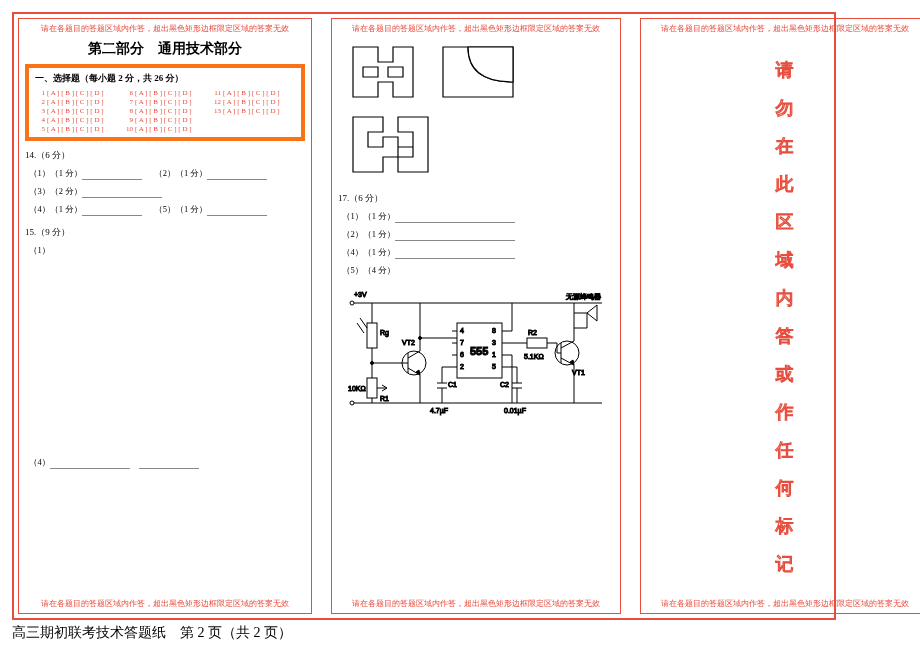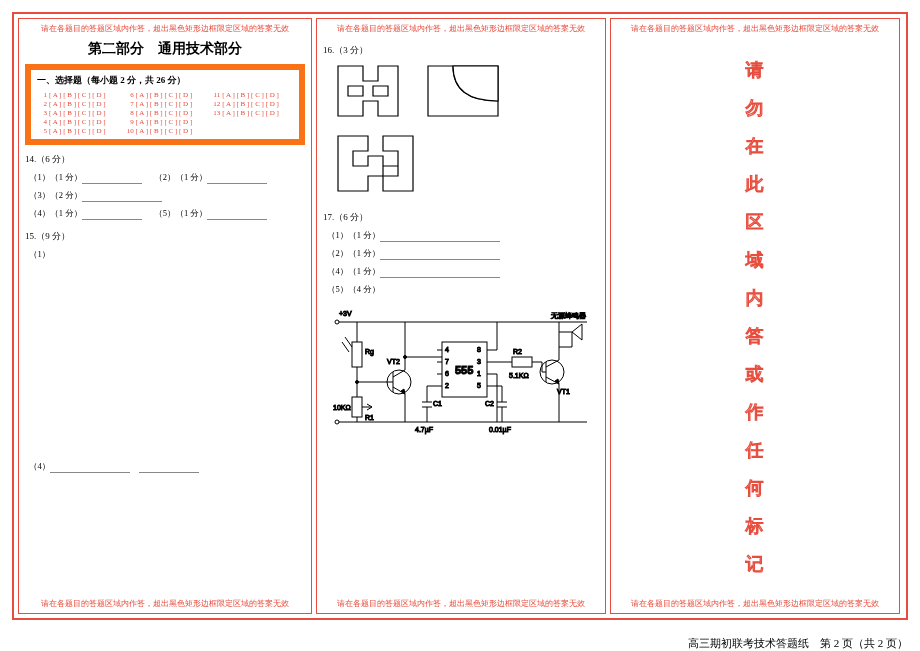--- a/index.html
+++ b/index.html
@@ -5,26 +5,26 @@
   * { box-sizing: border-box; }
   body {
     margin: 0;
     padding: 12px;
     width: 920px;
     height: 651px;
     background: #fff;
     font-family: "SimSun", "宋体", serif;
   }
   .sheet {
-    width: 896px;
+    width: 824px;
     height: 608px;
     border: 2px solid #e74c3c;
     padding: 4px;
     display: flex;
-    gap: 4px;
+    gap: 19px;
   }
   .panel {
     border: 1px solid #e74c3c;
     position: relative;
     display: flex;
     flex-direction: column;
     padding: 4px 6px;
   }
   .panel.p1 { flex: 0 0 294px; }
   .panel.p2 { flex: 0 0 290px; }
@@ -45,21 +45,21 @@
     color: #000;
     overflow: hidden;
   }
   .section-title {
     text-align: center;
     font-size: 14px;
     font-weight: bold;
     margin: 2px 0 6px;
   }
   .mc-box {
-    border: 6px solid #f97316;
+    border: 4px solid #f97316;
     padding: 4px 6px;
     margin-bottom: 8px;
   }
   .mc-title {
     font-size: 9px;
     font-weight: bold;
     margin-bottom: 4px;
   }
   .mc-grid {
     display: grid;
@@ -90,23 +90,23 @@
   .fig-row {
     display:flex;
     gap:20px;
     margin: 4px 0 10px 10px;
   }
   svg.diagram { background:#fff; }
   .circuit-box {
     margin: 6px 0 0 4px;
   }
   .footer {
-    text-align:right;
-    font-size:11px;
-    margin-top:16px;
+    text-align:left;
+    font-size:14px;
+    margin-top:4px;
   }
   .vertical-warning {
     color:#e74c3c;
     font-size:18px;
     font-weight:normal;
     text-align:center;
     display:flex;
     flex-direction:column;
     align-items:center;
     justify-content:flex-start;
@@ -175,21 +175,20 @@
       <div class="sub-q" style="margin-top:200px">
         <span><span>（4）</span><span class="uline w80"></span>　<span class="uline w60"></span></span>
       </div>
     </div>
     <div class="warn bottom">请在各题目的答题区域内作答，超出黑色矩形边框限定区域的答案无效</div>
   </div>
 
   <div class="panel p2">
     <div class="warn top">请在各题目的答题区域内作答，超出黑色矩形边框限定区域的答案无效</div>
     <div class="body-content">
-      <div class="q">16.（3 分）</div>
       <div class="fig-row">
         <svg class="diagram" width="70" height="60">
           <path d="M5 5 h25 v15 h15 v-15 h20 v50 h-20 v-15 h-15 v15 h-25 Z M15 25 h15 v10 h-15 Z M40 25 h15 v10 h-15 Z" fill="none" stroke="#000" stroke-width="1.2"></path>
         </svg>
         <svg class="diagram" width="80" height="60">
           <path d="M5 5 h70 v50 h-70 Z" fill="none" stroke="#000" stroke-width="1.2"></path>
           <path d="M30 5 Q30 40 75 40" fill="none" stroke="#000" stroke-width="1.2"></path>
           <path d="M30 5 L75 5 L75 40" fill="#fff" stroke="none"></path>
           <path d="M30 5 Q30 40 75 40 L75 5 Z" fill="#fff" stroke="#000" stroke-width="1.2"></path>
         </svg>

